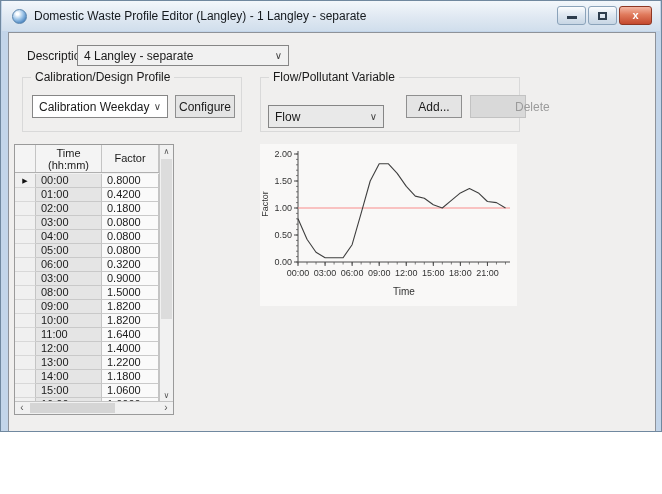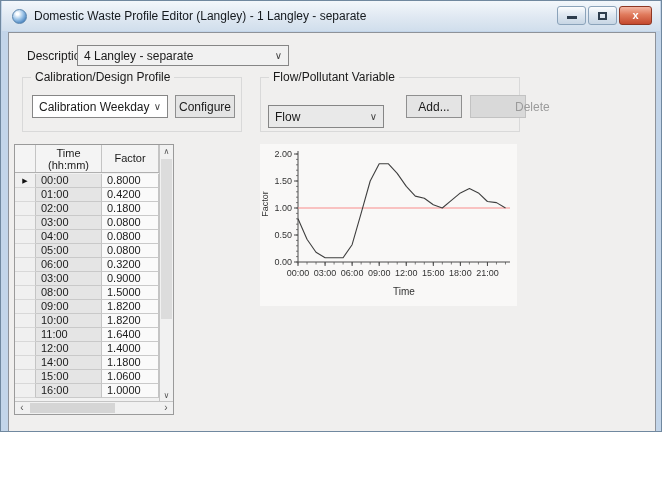--- a/index.html
+++ b/index.html
@@ -189,20 +189,25 @@
           </div>
           <div class="trow">
             <div class="c-sel"></div>
             <div class="c-time">11:00</div>
             <div class="c-fac">1.6400</div>
           </div>
           <div class="trow">
             <div class="c-sel"></div>
             <div class="c-time">12:00</div>
             <div class="c-fac">1.4000</div>
+          </div>
+          <div class="trow">
+            <div class="c-sel"></div>
+            <div class="c-time">13:00</div>
+            <div class="c-fac">1.2200</div>
           </div>
           <div class="trow">
             <div class="c-sel"></div>
             <div class="c-time">14:00</div>
             <div class="c-fac">1.1800</div>
           </div>
           <div class="trow">
             <div class="c-sel"></div>
             <div class="c-time">15:00</div>
             <div class="c-fac">1.0600</div>

